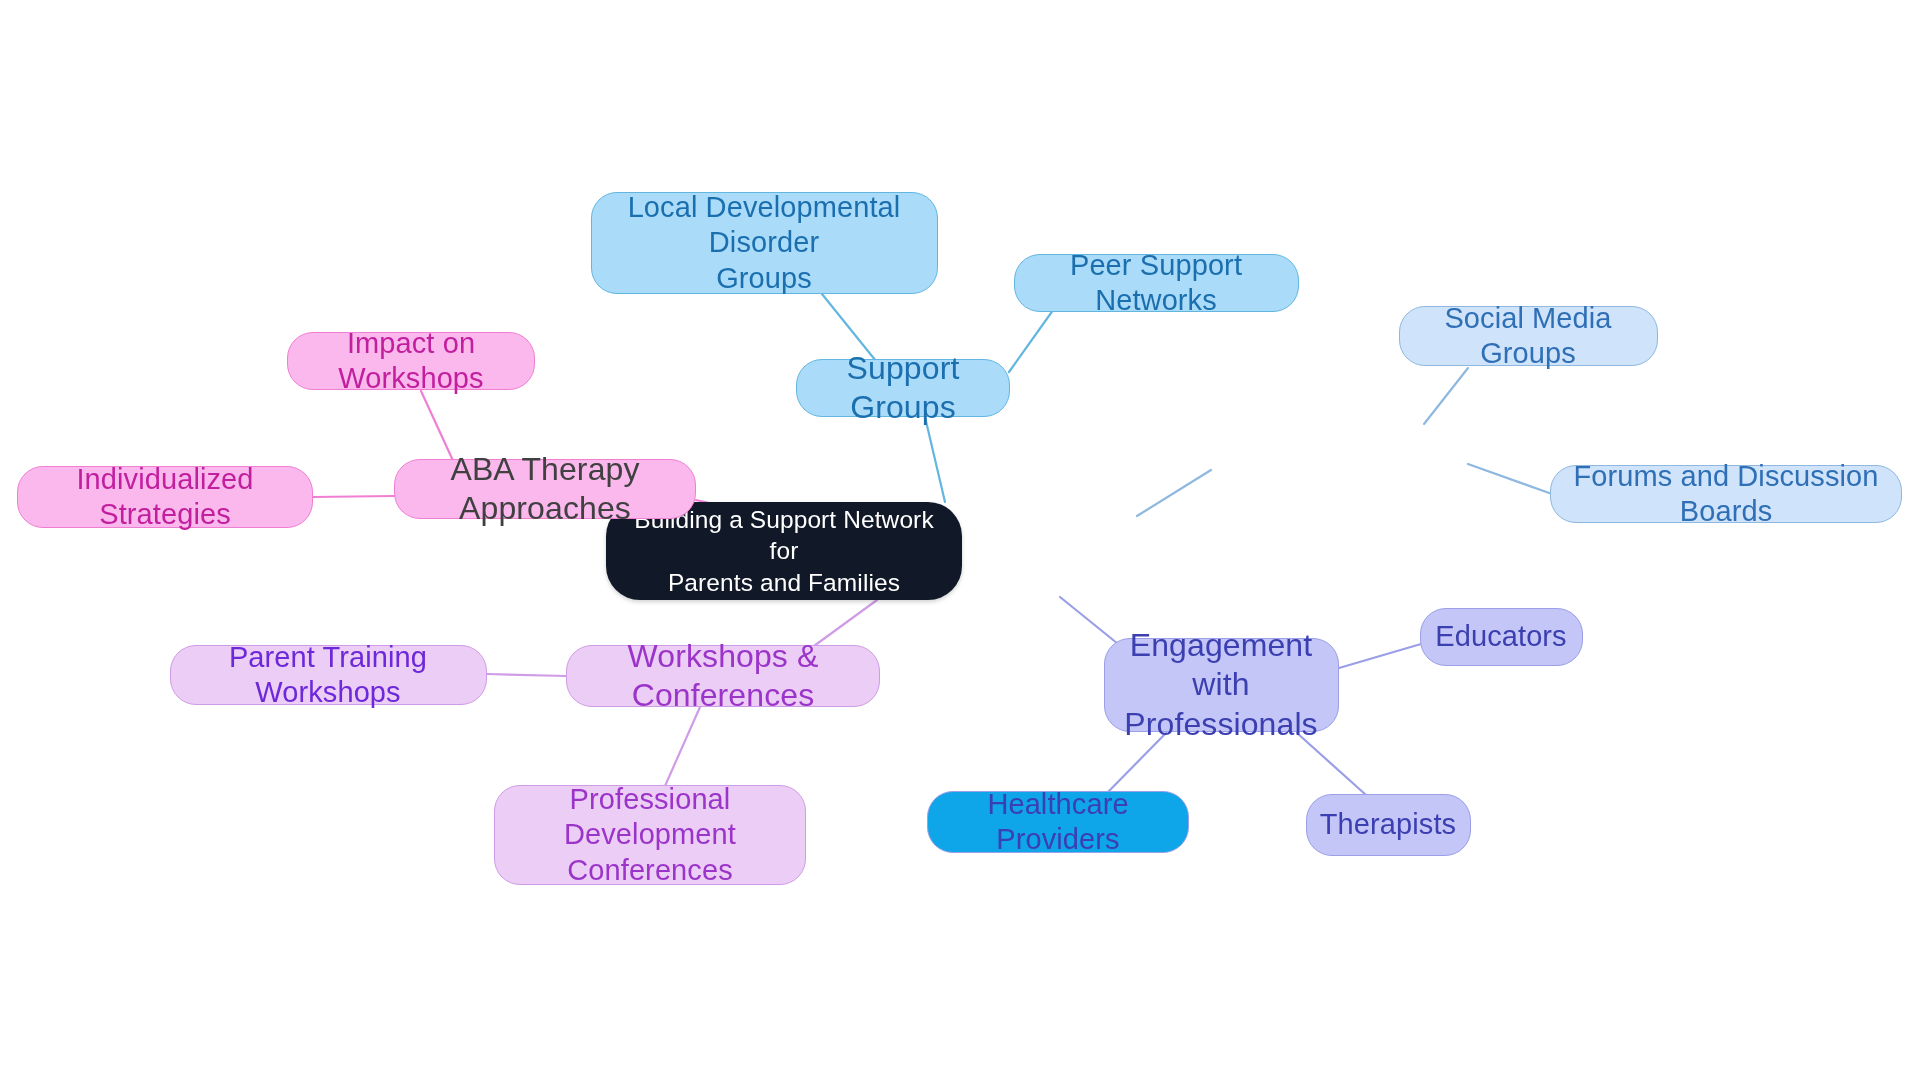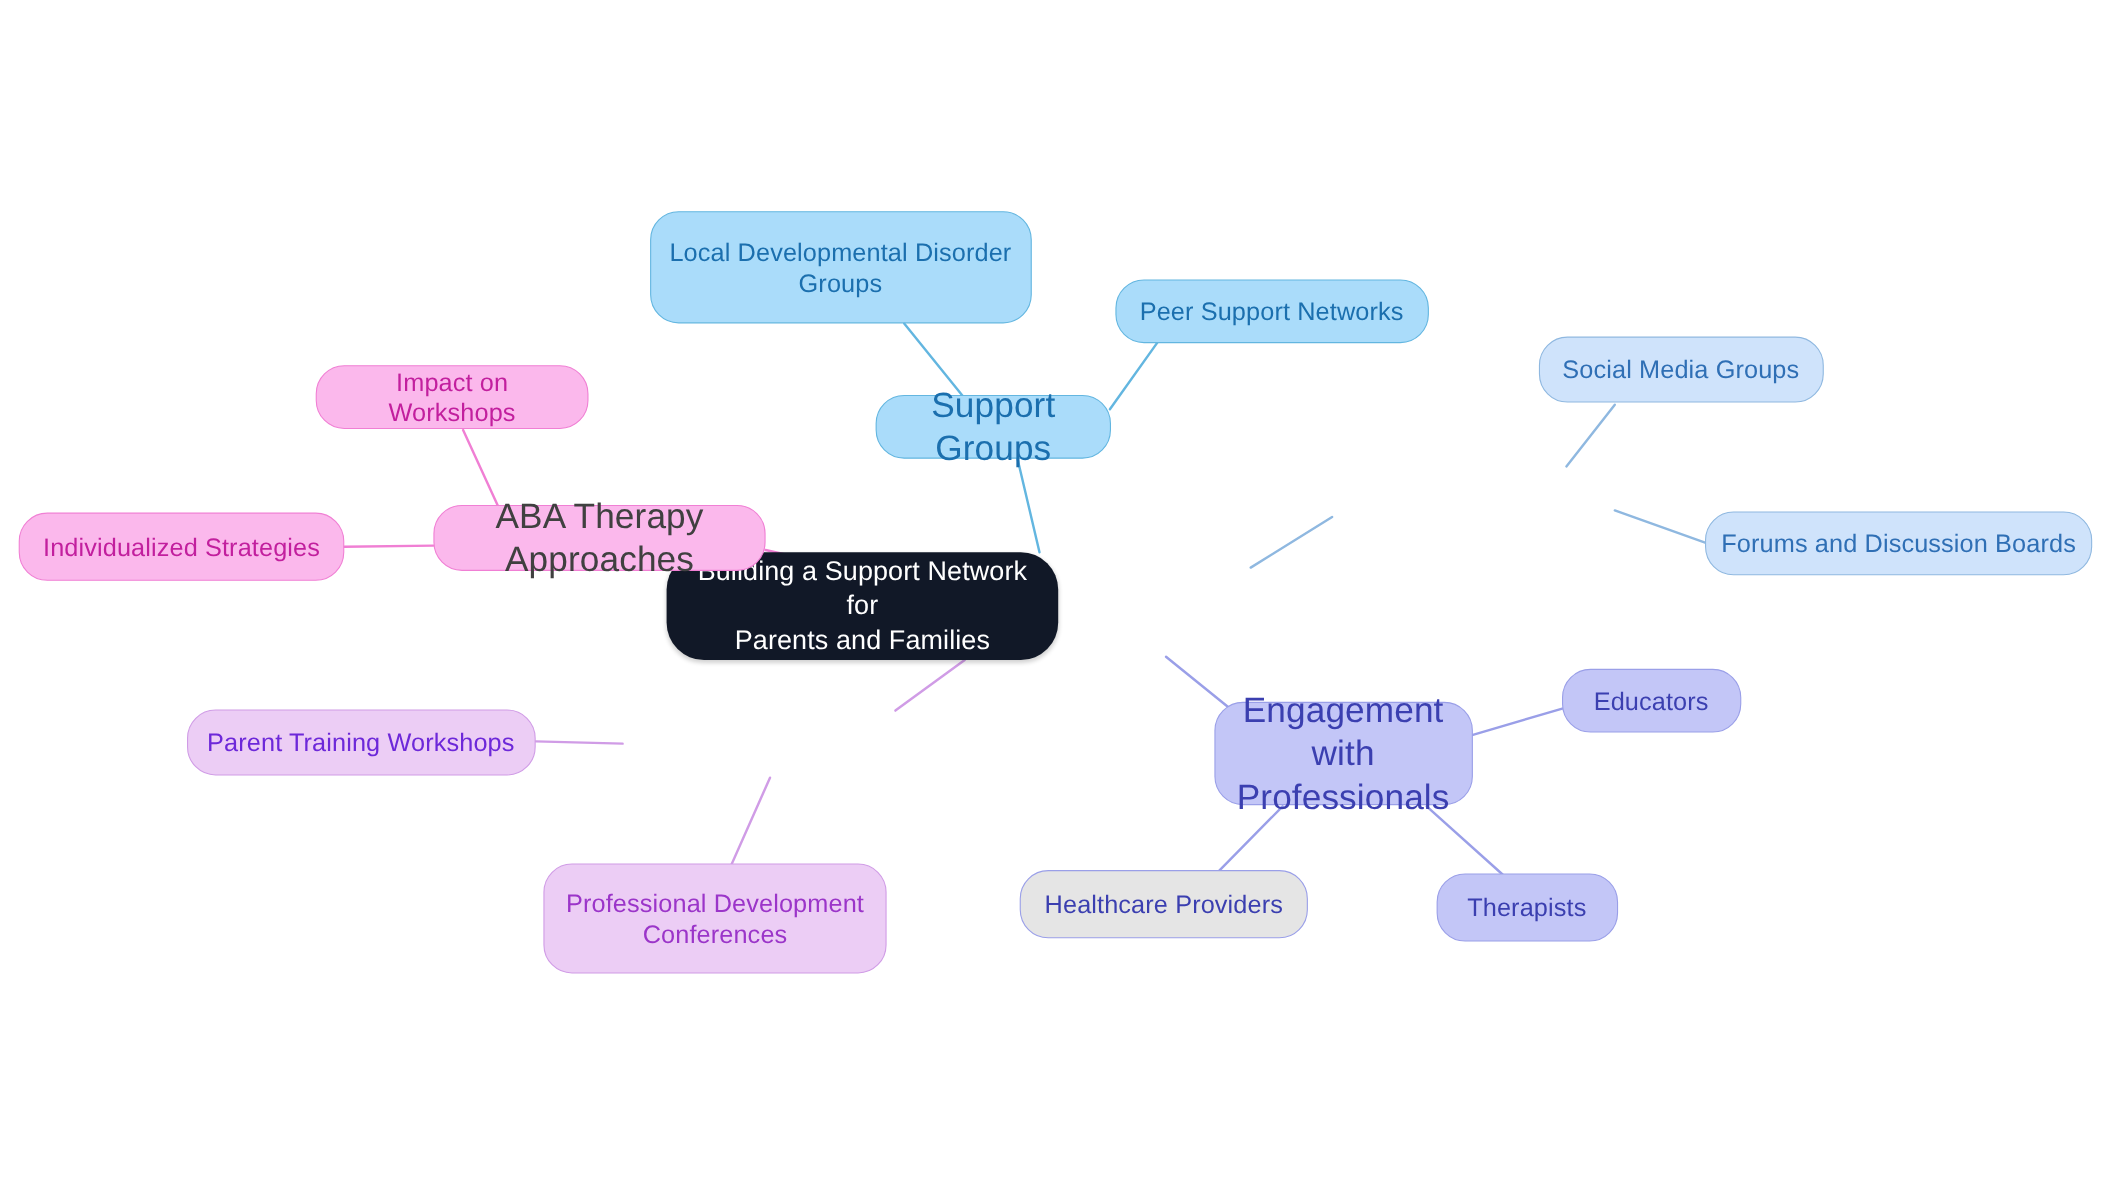--- a/index.html
+++ b/index.html
@@ -45,21 +45,21 @@
   .node-central {
     border-radius: 34px;
     border-width: 0;
     color: #ffffff;
     font-size: 24.5px;
     line-height: 1.28;
     box-shadow: 0 2px 4px rgba(0,0,0,0.18);
     padding-left: 12px;
   }
   .node-branch { font-size: 32px; }
-  .node-leaf   { font-size: 23px; }
+  .node-leaf   { font-size: 29px; }
 </style>
 </head>
 <body style="background: rgb(255, 255, 255);">
 
 <div id="mindmap-root">
   <svg id="edge-layer" viewBox="0 0 1920 1083">
       <line x1="945" y1="502" x2="925" y2="417" stroke="#63b6e0" stroke-width="2.2" stroke-linecap="round"></line>
       <line x1="880" y1="366" x2="822" y2="294" stroke="#63b6e0" stroke-width="2.2" stroke-linecap="round"></line>
       <line x1="1009" y1="372" x2="1056" y2="306" stroke="#63b6e0" stroke-width="2.2" stroke-linecap="round"></line>
       <line x1="1137" y1="516" x2="1211" y2="470" stroke="#8fb8e0" stroke-width="2.2" stroke-linecap="round"></line>
@@ -80,21 +80,22 @@
 Parents and Families</div>
     <div class="node node-branch" style="left: 796px; top: 359px; width: 214px; height: 58px; background: rgb(170, 220, 250); border-color: rgb(99, 182, 224); color: rgb(27, 111, 174);">Support Groups</div>
     <div class="node node-leaf" style="left: 590.5px; top: 192px; width: 347px; height: 102px; background: rgb(170, 220, 250); border-color: rgb(99, 182, 224); color: rgb(27, 111, 174);">Local Developmental Disorder
 Groups</div>
     <div class="node node-leaf" style="left: 1013.5px; top: 254px; width: 285px; height: 58px; background: rgb(170, 220, 250); border-color: rgb(99, 182, 224); color: rgb(27, 111, 174);">Peer Support Networks</div>
     <div class="node node-leaf" style="left: 1398.5px; top: 306px; width: 259px; height: 60px; background: rgb(207, 227, 251); border-color: rgb(143, 184, 224); color: rgb(47, 111, 181);">Social Media Groups</div>
     <div class="node node-leaf" style="left: 1550px; top: 465px; width: 352px; height: 58px; background: rgb(207, 227, 251); border-color: rgb(143, 184, 224); color: rgb(47, 111, 181);">Forums and Discussion Boards</div>
     <div class="node node-branch" style="left: 1103.5px; top: 638px; width: 235px; height: 94px; background: rgb(195, 198, 247); border-color: rgb(154, 159, 232); color: rgb(59, 63, 176);">Engagement with
 Professionals</div>
     <div class="node node-leaf" style="left: 1419.5px; top: 608px; width: 163px; height: 58px; background: rgb(195, 198, 247); border-color: rgb(154, 159, 232); color: rgb(59, 63, 176);">Educators</div>
-    <div class="node node-leaf" style="left: 927px; top: 791px; width: 262px; height: 62px; background: #e5e5e5; border-color: rgb(154, 159, 232); color: rgb(59, 63, 176);">Healthcare Providers</div>
+    <div class="node node-leaf" style="left: 927px; top: 791px; width: 262px; height: 62px; background: #0ea5e9; border-color: rgb(154, 159, 232); color: rgb(59, 63, 176);">Healthcare Providers</div>
     <div class="node node-leaf" style="left: 1305.5px; top: 794px; width: 165px; height: 62px; background: rgb(195, 198, 247); border-color: rgb(154, 159, 232); color: rgb(59, 63, 176);">Therapists</div>
+    <div class="node node-branch" style="left: 566px; top: 645px; width: 314px; height: 62px; background: rgb(236, 205, 245); border-color: rgb(208, 156, 230); color: rgb(155, 53, 201);">Workshops &amp; Conferences</div>
     <div class="node node-leaf" style="left: 169.5px; top: 645px; width: 317px; height: 60px; background: rgb(236, 205, 245); border-color: rgb(208, 156, 230); color: #6d28d9;">Parent Training Workshops</div>
     <div class="node node-leaf" style="left: 494px; top: 785px; width: 312px; height: 100px; background: rgb(236, 205, 245); border-color: rgb(208, 156, 230); color: rgb(155, 53, 201);">Professional Development
 Conferences</div>
     <div class="node node-branch" style="left: 394px; top: 459px; width: 302px; height: 60px; background: rgb(251, 184, 236); border-color: rgb(240, 127, 212); color: #404040;">ABA Therapy Approaches</div>
     <div class="node node-leaf" style="left: 287px; top: 332px; width: 248px; height: 58px; background: rgb(251, 184, 236); border-color: rgb(240, 127, 212); color: rgb(194, 31, 158);">Impact on Workshops</div>
     <div class="node node-leaf" style="left: 17px; top: 466px; width: 296px; height: 62px; background: rgb(251, 184, 236); border-color: rgb(240, 127, 212); color: rgb(194, 31, 158);">Individualized Strategies</div>
   </div>
 
 </body></html>

